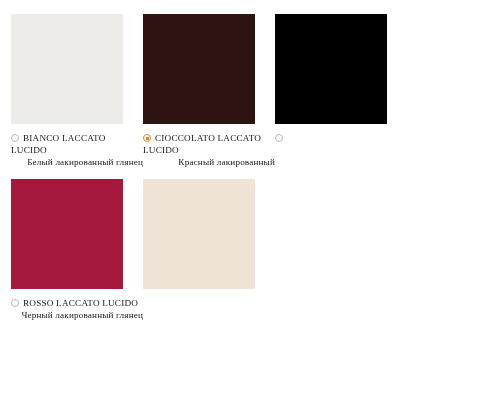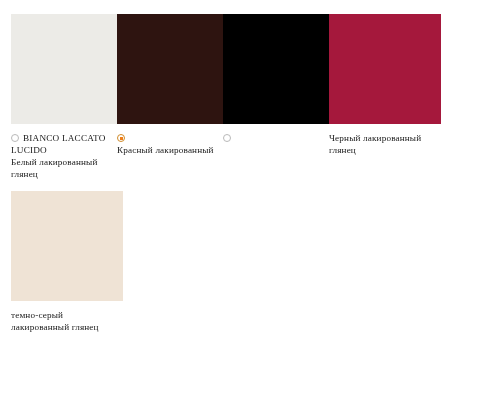--- a/index.html
+++ b/index.html
@@ -17,21 +17,21 @@
   }
   #swatch-grid {
     position: absolute;
     left: 11px;
     top: 14px;
     width: 500px;
     display: flex;
     flex-wrap: wrap;
   }
   .swatch-cell {
-    width: 106px;
+    width: 132px;
     box-sizing: border-box;
     margin-bottom: 11px;
   }
   .swatch-chip {
     width: 112px;
     height: 110px;
     display: block;
     cursor: pointer;
   }
   .swatch-meta {
@@ -72,51 +72,52 @@
     font-variant: small-caps;
     text-transform: uppercase;
     font-size: 9.2px;
     letter-spacing: 0.2px;
     color: #1a1a1a;
   }
   .name-ru {
     display: block;
     font-size: 9.2px;
     color: #1a1a1a;
+    text-align: right;
   }
 </style>
 </head>
 <body>
 
 <div id="swatch-grid">
     <div class="swatch-cell">
       <div class="swatch-chip" style="background: rgb(236, 235, 231);"></div>
       <div class="swatch-meta">
         <span class="swatch-title-row"><span class="radio"></span><span class="name-it">BIANCO LACCATO LUCIDO</span></span>
         <span class="name-ru">Белый лакированный глянец</span>
       </div>
     </div>
     <div class="swatch-cell">
       <div class="swatch-chip" style="background: rgb(46, 20, 16);"></div>
       <div class="swatch-meta">
-        <span class="swatch-title-row"><span class="radio checked"></span></span>
+        <span class="swatch-title-row"><span class="radio checked"></span><span class="name-it">CIOCCOLATO LACCATO LUCIDO</span></span>
         <span class="name-ru">Красный лакированный</span>
       </div>
     </div>
     <div class="swatch-cell">
       <div class="swatch-chip" style="background: rgb(0, 0, 0);"></div>
       <div class="swatch-meta">
         <span class="swatch-title-row"><span class="radio"></span></span>
       </div>
     </div>
     <div class="swatch-cell">
       <div class="swatch-chip" style="background: rgb(165, 24, 60);"></div>
       <div class="swatch-meta">
+        <span class="swatch-title-row"><span class="radio"></span><span class="name-it">ROSSO LACCATO LUCIDO</span></span>
         <span class="name-ru">Черный лакированный глянец</span>
       </div>
     </div>
     <div class="swatch-cell">
       <div class="swatch-chip" style="background: rgb(239, 227, 213);"></div>
       <div class="swatch-meta">
-        <span class="name-ru">темно-серый лакированный глянец</span>
       </div>
     </div>
   </div>
 
 </body></html>

